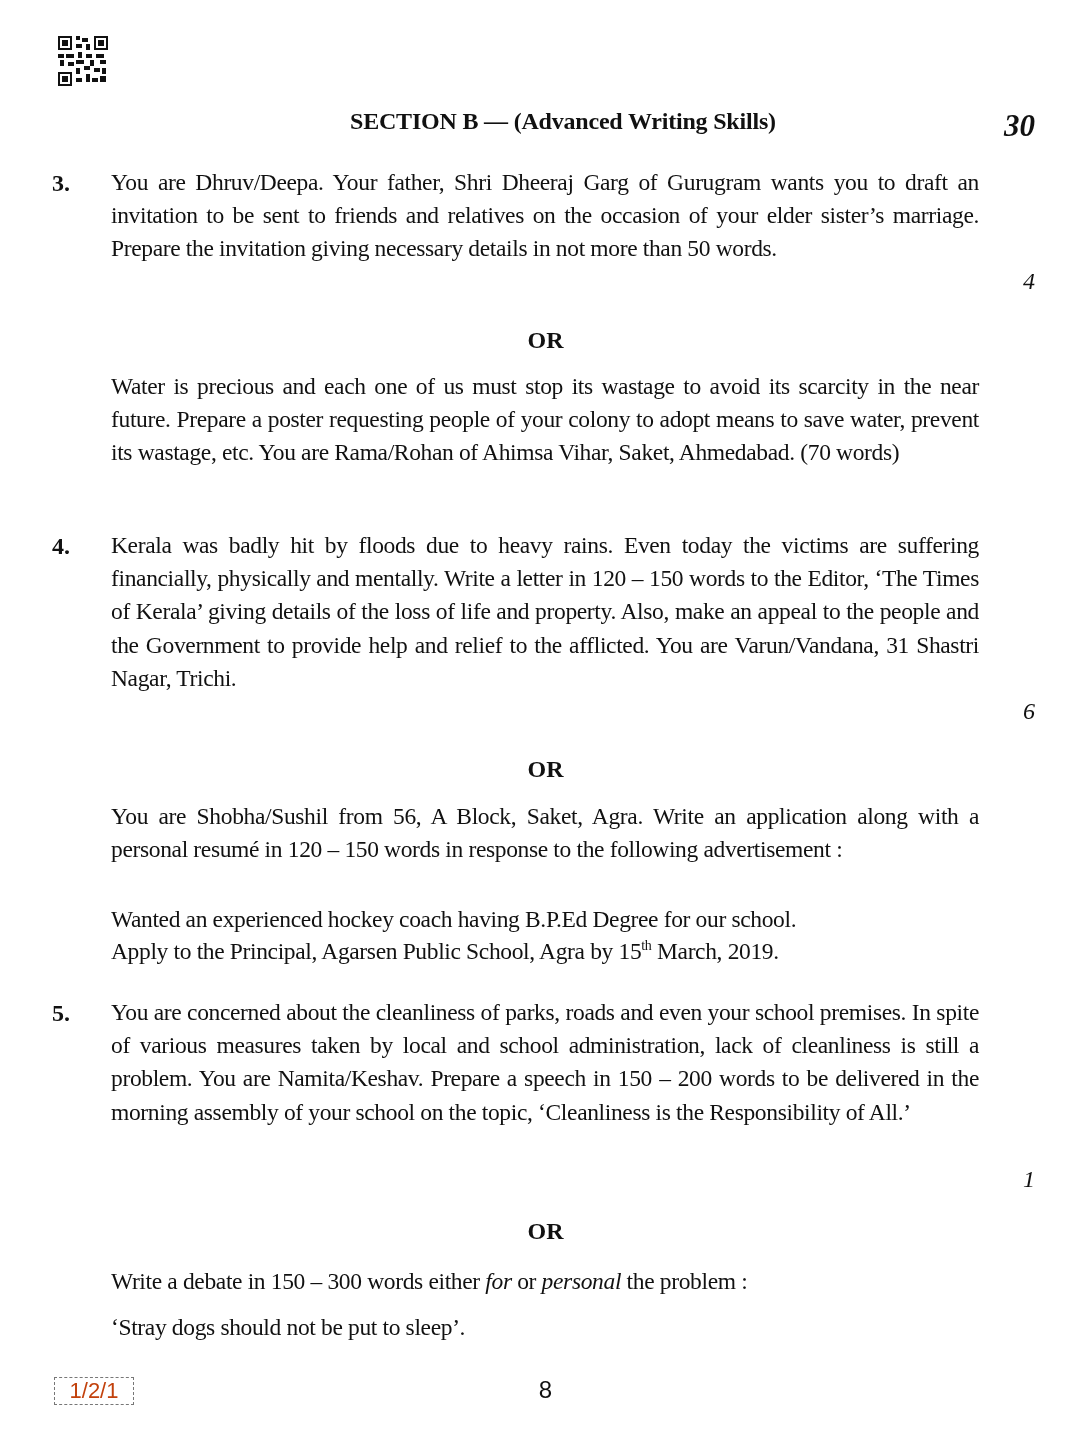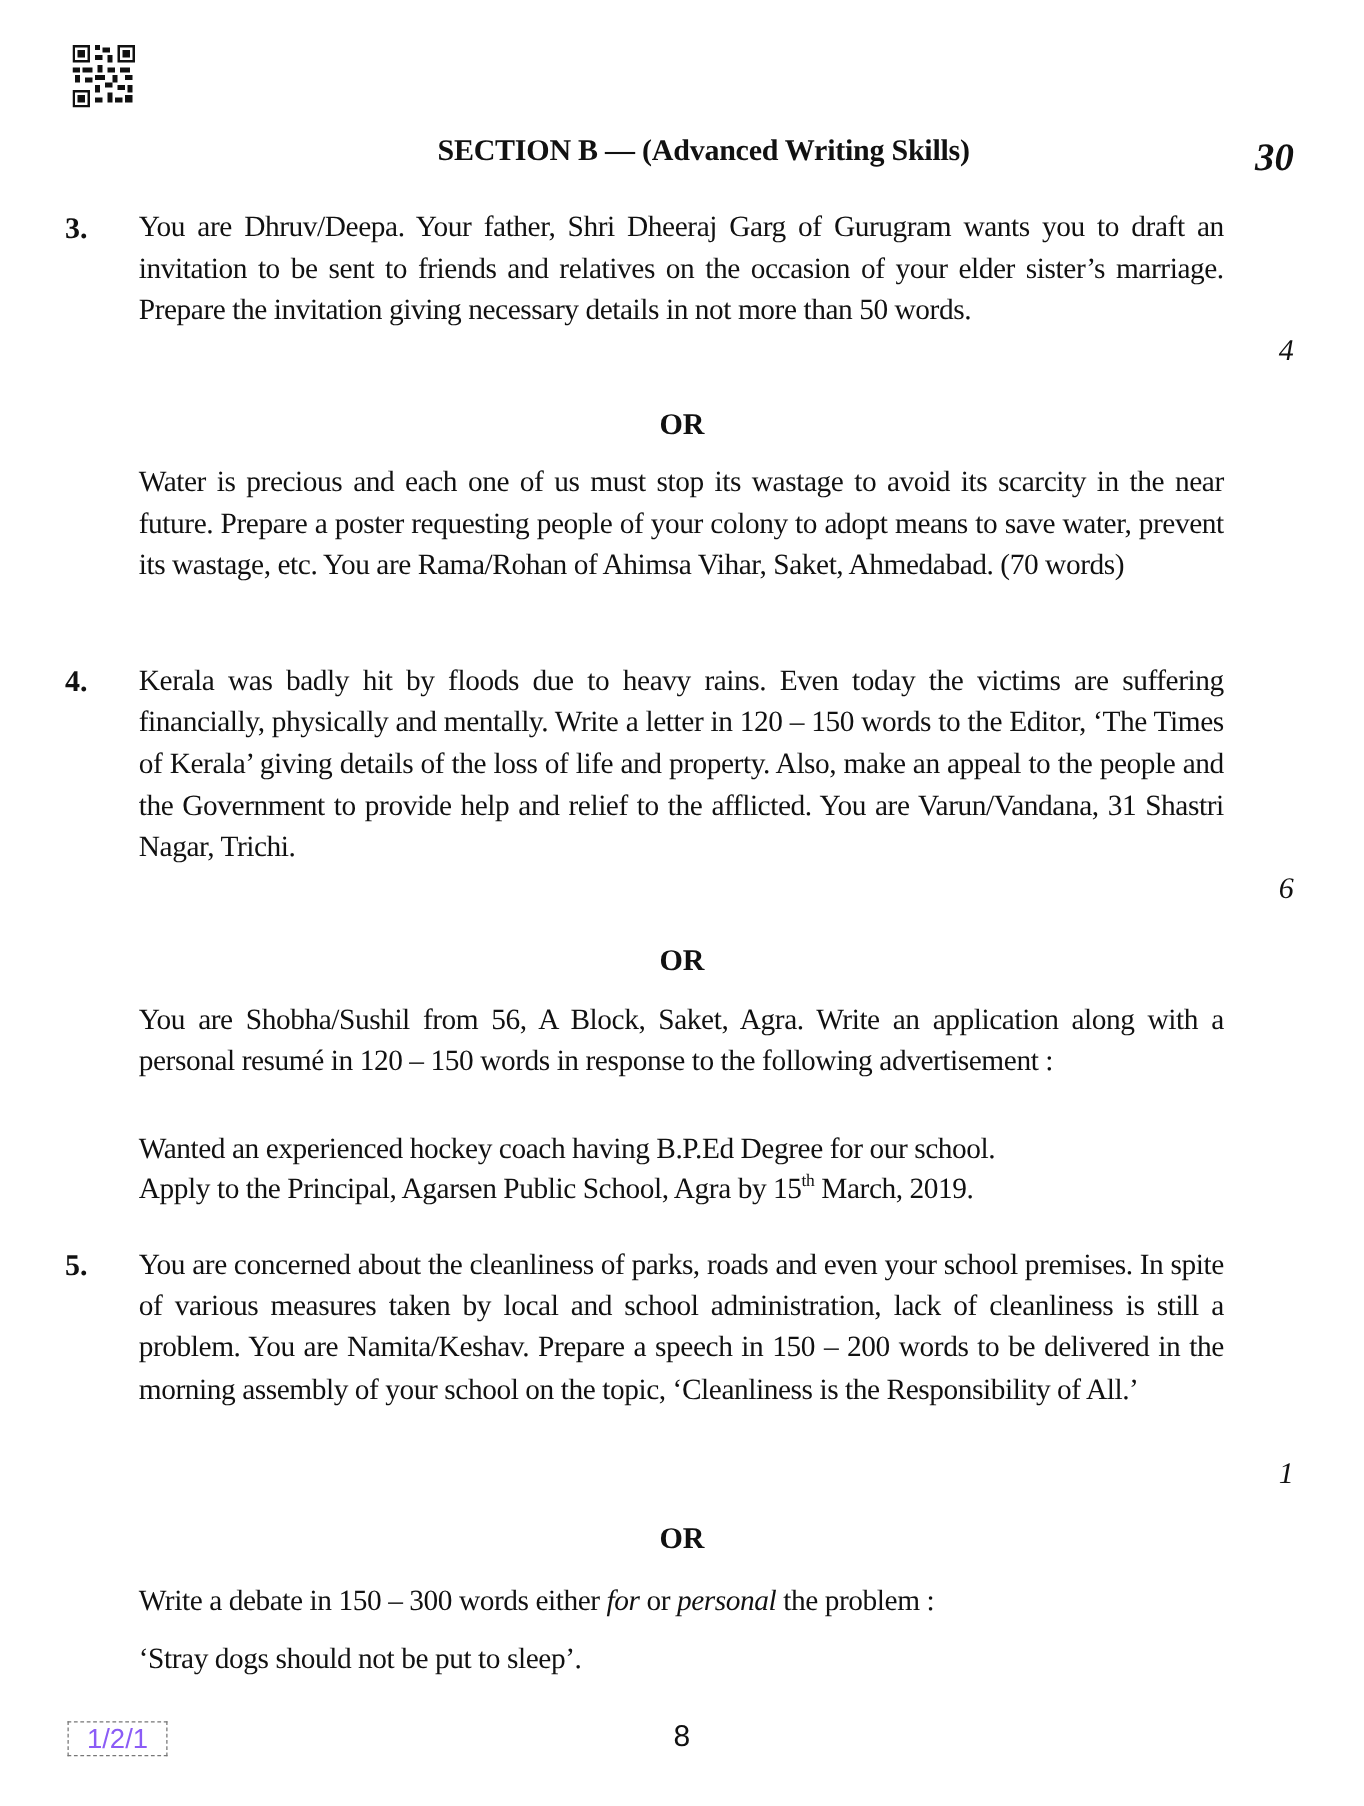--- a/index.html
+++ b/index.html
@@ -35,21 +35,21 @@
   }
   .or {
     position: absolute; left: 0; width: 1091px; text-align: center;
     font-family: "Liberation Serif", serif; font-weight: bold; font-size: 24px;
   }
   .line { position: absolute; left: 111px; font-family: "Liberation Serif", serif; font-size: 23.5px; letter-spacing: -0.35px; }
   sup { font-size: 14px; vertical-align: 9px; line-height: 0; }
   .code-box {
     position: absolute; left: 54px; top: 1377px; width: 78px; height: 26px;
     border: 1px dashed #777; font-family: "Liberation Sans", sans-serif; font-size: 22px;
-    text-align: center; line-height: 26px; color: #8b5cf6;
+    text-align: center; line-height: 26px; color: #c2410c;
   }
   .page-num {
     position: absolute; top: 1376px; left: 0; width: 1091px; text-align: center;
     font-family: "Liberation Sans", sans-serif; font-size: 24px;
   }
 </style>
 </head>
 <body>
 
 <svg class="qr" viewBox="0 0 25 25">

